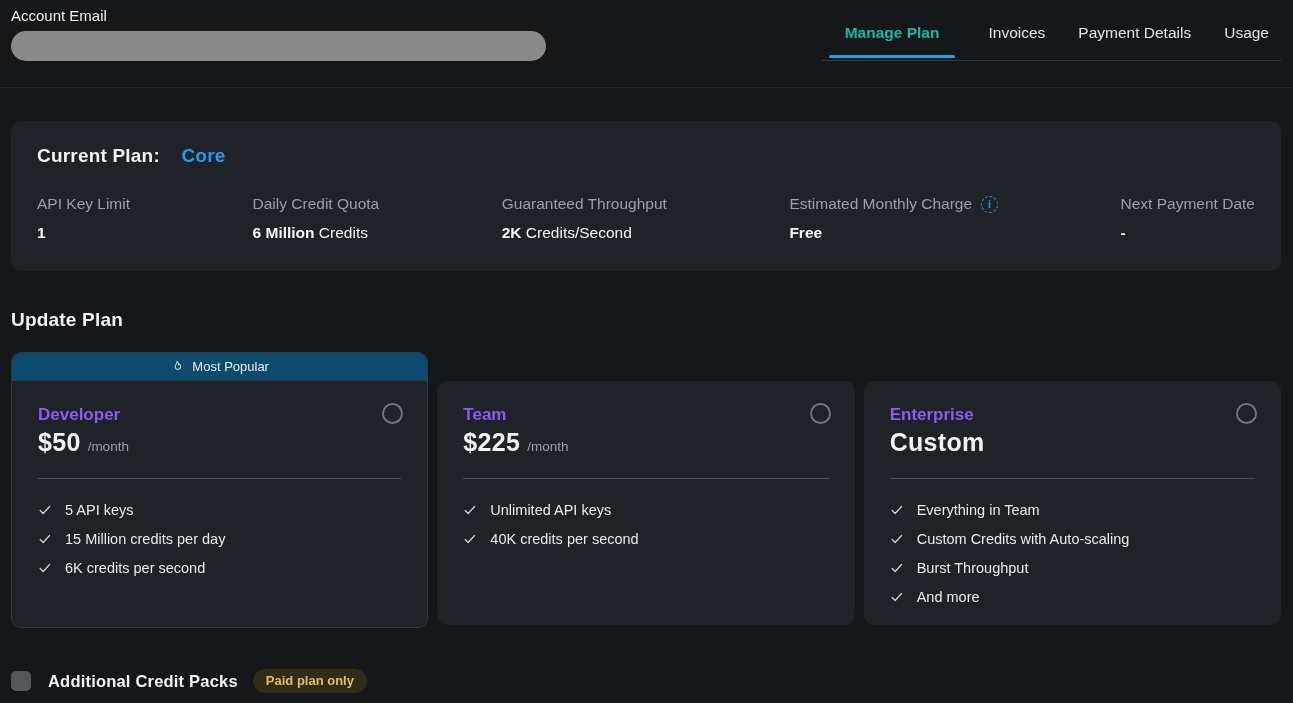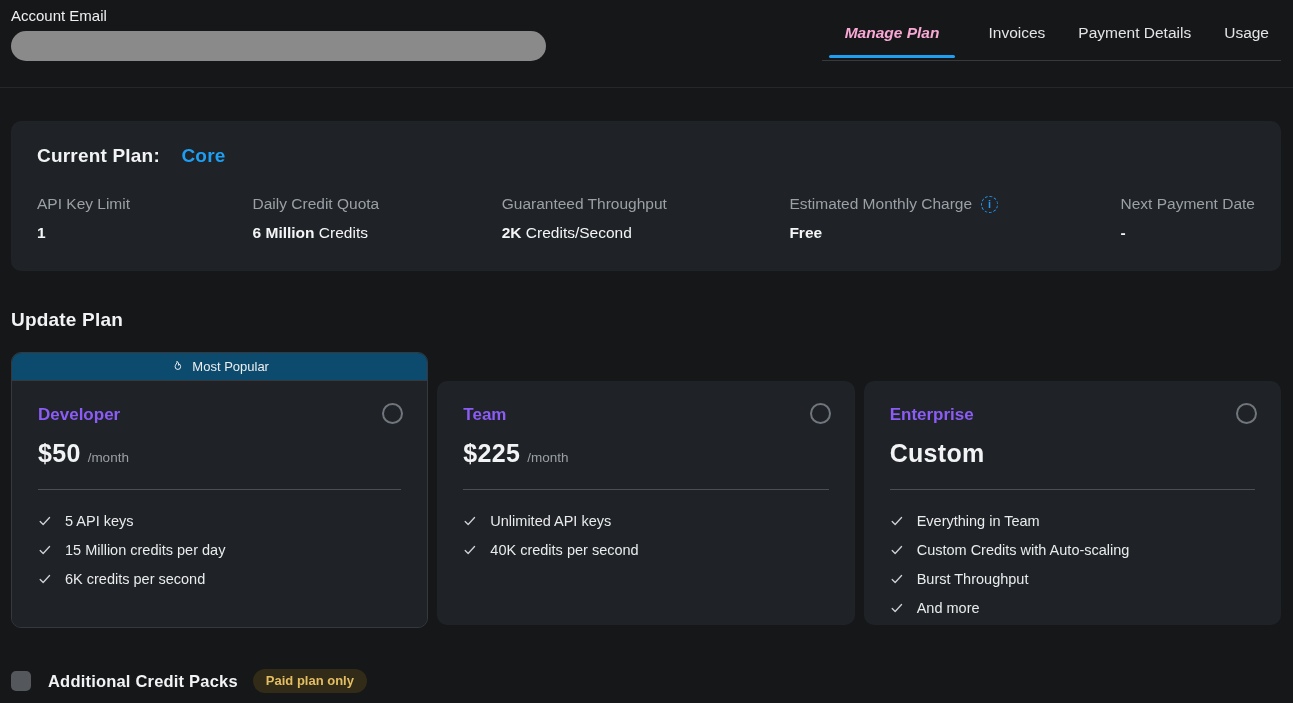--- a/index.html
+++ b/index.html
@@ -15,21 +15,21 @@
   .header { position:relative; height:88px; border-bottom:1px solid #25272b; }
   .account-email { position:absolute; left:11px; top:7px; }
   .account-email .ae-label { display:block; font-size:15px; color:#eef0f1; margin-bottom:7px; }
   .email-input {
     width:535px; height:30px; background:#8a8a8a; border:none; outline:none;
     border-radius:15px; padding:0 14px; color:#2c2c2c; font-size:14px;
     font-family:"Liberation Sans", sans-serif;
   }
   .tabs { position:absolute; right:24px; top:24px; display:flex; align-items:flex-end; gap:33px; z-index:2; }
   .tab { font-size:15.5px; color:#e2e4e6; padding-bottom:16px; position:relative; cursor:pointer; white-space:nowrap; }
-  .tab.active { color:#f9a8d4; font-weight:700; padding-left:16px; padding-right:16px;font-style:italic; }
+  .tab.active { color:#14b8a6; font-weight:700; padding-left:16px; padding-right:16px; }
   .tab.active::after {
     content:""; position:absolute; left:0; right:0; bottom:0; height:3px;
     background:#1E9FF2; border-radius:2px;
   }
   .tabs-underline { position:absolute; right:12px; top:60px; width:459px; height:1px; background:#36393d; z-index:1; }
   
   .content { padding:0 12px 0 11px; }
   .current-card { margin-top:33px; background:#1F2226; border-radius:10px; padding:24px 26px 29px; }
   .current-title { font-size:19px; font-weight:700; letter-spacing:.2px; }
   .current-title .plan-name { color:#1E9FF2; margin-left:16px; }
@@ -50,21 +50,21 @@
   .popular-band {
     height:28px; display:flex; align-items:center; justify-content:center; gap:8px;
     background:#0c4a6e; border-bottom:1px solid #35383c; font-size:13px; color:#eceeef;
   }
   .plan-card {
     background:#1F2226; border-radius:10px; padding:24px 26px; position:relative;
     height:244px; cursor:pointer;
   }
   .plan-wrapper.popular .plan-card { border-radius:0; height:246px; border:none; }
   .plan-title { font-size:17px; font-weight:600; color:#8b5cf6; }
-  .plan-price-row { margin-top:14px; display:flex; align-items:baseline; gap:7px; }
+  .plan-price-row { margin-top:3px; display:flex; align-items:baseline; gap:7px; }
   .plan-price { font-size:25px; font-weight:800; letter-spacing:.3px; }
   .plan-period { font-size:13.5px; color:#9aa0a6; }
   .plan-radio {
     position:absolute; top:22px; right:24px; width:21px; height:21px;
     border:2px solid #70767d; border-radius:50%; background:transparent; cursor:pointer;
   }
   .plan-divider { border:none; border-top:1px solid #4a4f55; margin:21px 0 0; }
   .features { margin-top:23px; display:flex; flex-direction:column; gap:13px; }
   .feature { display:flex; align-items:center; gap:13px; font-size:14.5px; color:#e9ebec; }
   .check-icon { display:inline-flex; flex:0 0 auto; }

